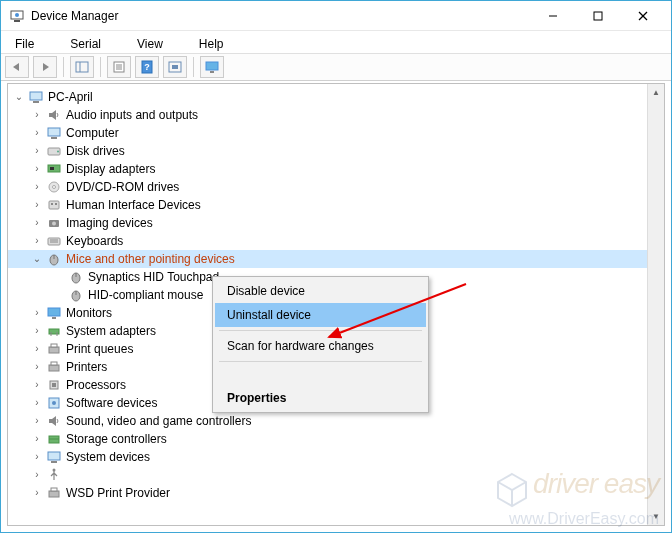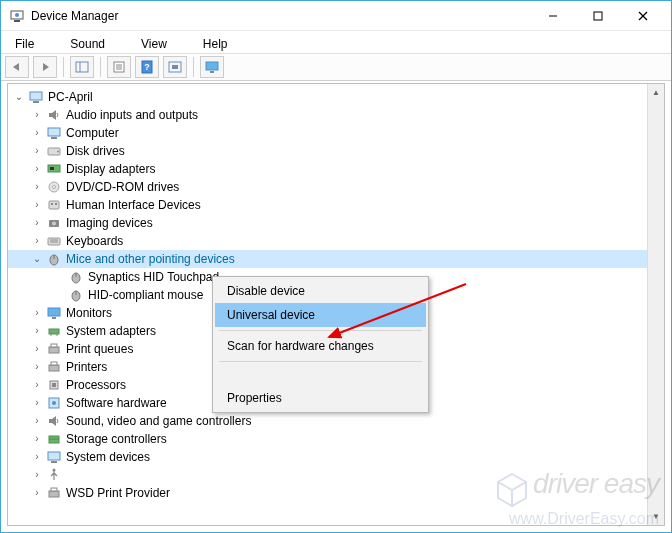--- a/index.html
+++ b/index.html
@@ -103,21 +103,21 @@
     .node-icon {
       width: 16px; height: 16px;
       margin-right: 4px;
       display: inline-flex;
       align-items: center;
       justify-content: center;
     }
     .node.selected {
       background: #cde8ff;
     }
-    .node.selected .label { color: #0369a1; }
+    .node.selected .label { color: #c2410c; }
     .scrollbar {
       position: absolute;
       right: 0; top: 0; bottom: 0;
       width: 17px;
       background: #f0f0f0;
       border-left: 1px solid #ddd;
     }
     .sb-arrow {
       height: 17px;
       display: flex;
@@ -140,40 +140,40 @@
     .cm-item {
       height: 24px;
       display: flex;
       align-items: center;
       padding: 0 12px;
       font-size: 12px;
     }
     .cm-item.highlight {
       background: #90c8f6;
     }
-    .cm-item.bold { font-weight: normal; margin-top: 24px; }
+    .cm-item.bold { font-weight: bold; margin-top: 24px; }
     .cm-sep {
       height: 1px;
       background: #d4d4d4;
       margin: 3px 4px;
     }
     .arrow-annotation {
       position: absolute;
       left: 320px; top: 278px;
       pointer-events: none;
     }
     .watermark {
       position: absolute;
       right: 12px;
       bottom: 4px;
       opacity: 0.18;
       text-align: right;
       pointer-events: none;
     }
-    .watermark .line1 { font-size: 28px; font-style: italic; color: #404040; font-weight: 300; letter-spacing: -1px;}
+    .watermark .line1 { font-size: 28px; font-style: italic; color: #a16207; font-weight: 300; letter-spacing: -1px;}
     .watermark .line2 { font-size: 16px; color: #3a5a8a; }
     .watermark .cube { width: 40px; height: 40px; display: inline-block; vertical-align: middle; margin-right: -2px; }
   </style>
 </head>
 <body>
 
 <div class="titlebar">
   <span class="app-icon">
     <svg width="16" height="16" viewBox="0 0 16 16">
         <rect x="2" y="3" width="12" height="8" fill="none" stroke="#555" stroke-width="1"></rect>
@@ -197,21 +197,21 @@
       <svg width="10" height="10">
           <line x1="1" y1="1" x2="9" y2="9" stroke="#000" stroke-width="1.2"></line>
           <line x1="9" y1="1" x2="1" y2="9" stroke="#000" stroke-width="1.2"></line>
         </svg>
     </div>
   </div>
 </div>
 
 <div class="menubar">
   <div class="menu-item">File</div>
-  <div class="menu-item">Sound</div>
+  <div class="menu-item">Serial</div>
   <div class="menu-item">View</div>
   <div class="menu-item">Help</div>
 </div>
 
 <div class="toolbar">
   <div class="tb-btn">
       <svg width="14" height="10">
         <path d="M9 1 L3 5 L9 9 Z" fill="#888"></path>
       </svg>
     </div>
@@ -451,21 +451,21 @@
     </div>
 
     <div class="node indent1">
       <span class="chevron">›</span>
       <span class="node-icon">
           <svg width="14" height="14">
             <rect x="2" y="2" width="10" height="10" fill="#cde6f7" stroke="#5a8fc7"></rect>
             <circle cx="7" cy="7" r="2" fill="#5a8fc7"></circle>
           </svg>
         </span>
-      <span class="label">Software hardware</span>
+      <span class="label">Software devices</span>
     </div>
 
     <div class="node indent1">
       <span class="chevron">›</span>
       <span class="node-icon">
           <svg width="14" height="14">
             <path d="M2 5 L5 5 L9 2 L9 12 L5 9 L2 9 Z" fill="#888"></path>
             <path d="M10 5 Q12 7 10 9" fill="none" stroke="#888"></path>
           </svg>
         </span>
@@ -518,21 +518,21 @@
   </div>
 
   <div class="scrollbar">
     <div class="sb-arrow">▲</div>
     <div class="sb-arrow bottom">▼</div>
   </div>
 </div>
 
 <div class="context-menu">
   <div class="cm-item">Disable device</div>
-  <div class="cm-item highlight">Universal device</div>
+  <div class="cm-item highlight">Uninstall device</div>
   <div class="cm-sep"></div>
   <div class="cm-item">Scan for hardware changes</div>
   <div class="cm-sep"></div>
   <div class="cm-item bold">Properties</div>
 </div>
 
 <svg class="arrow-annotation" width="160" height="70">
   <defs>
     <marker id="ahead" markerWidth="8" markerHeight="8" refX="6" refY="3" orient="auto">
       <path d="M0,0 L7,3 L0,6 Z" fill="#e60000"></path>

